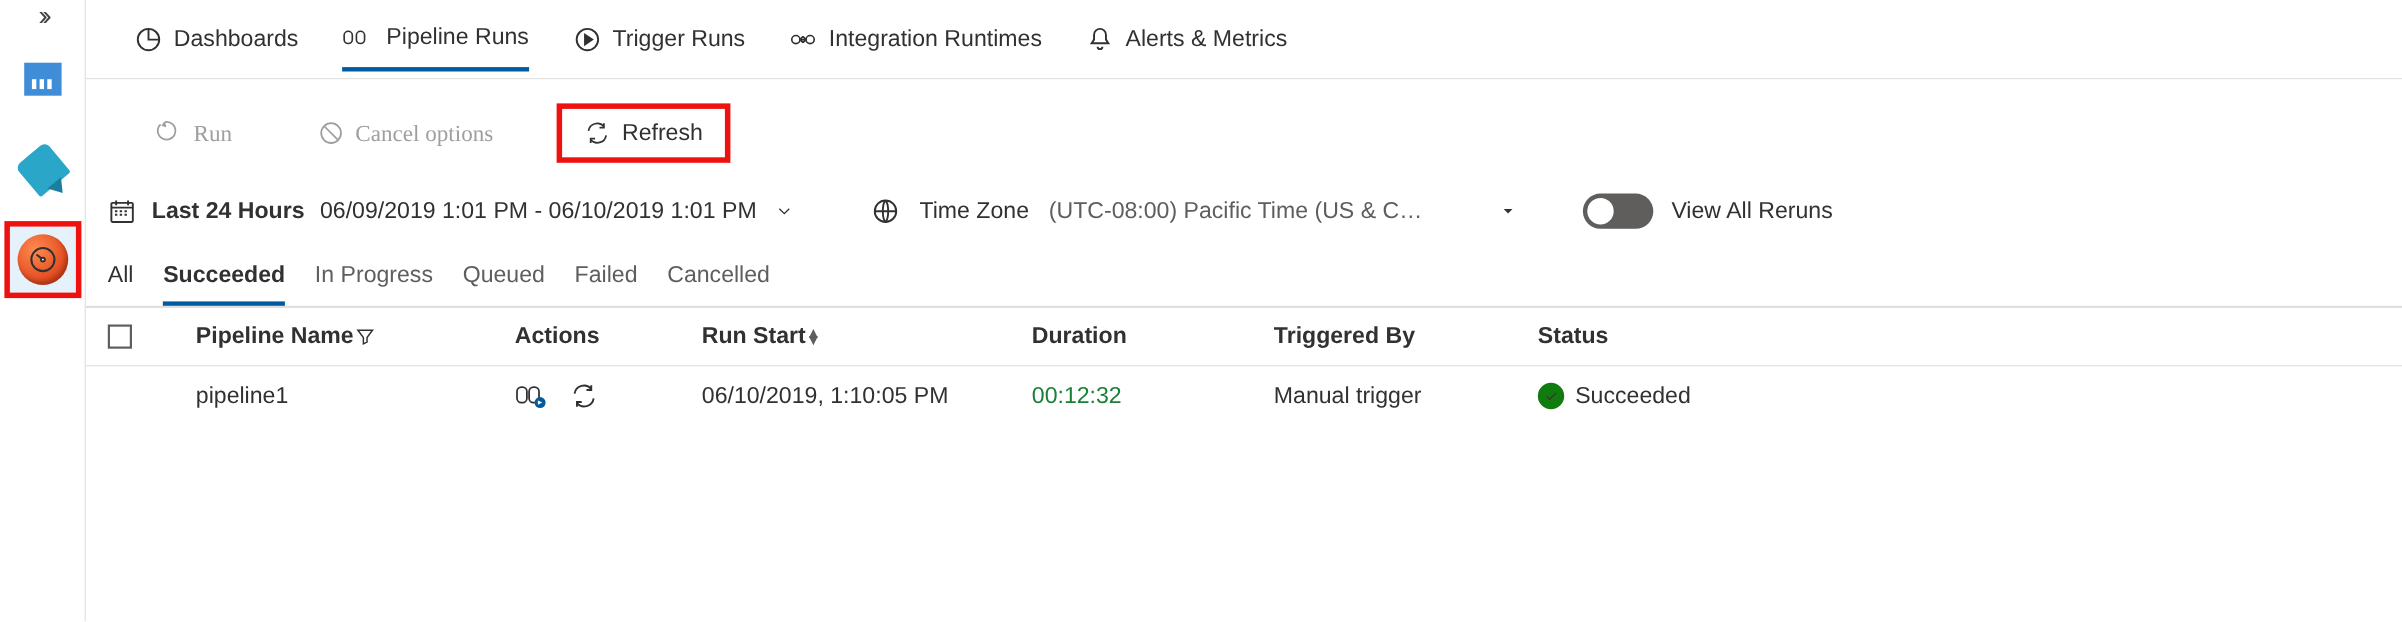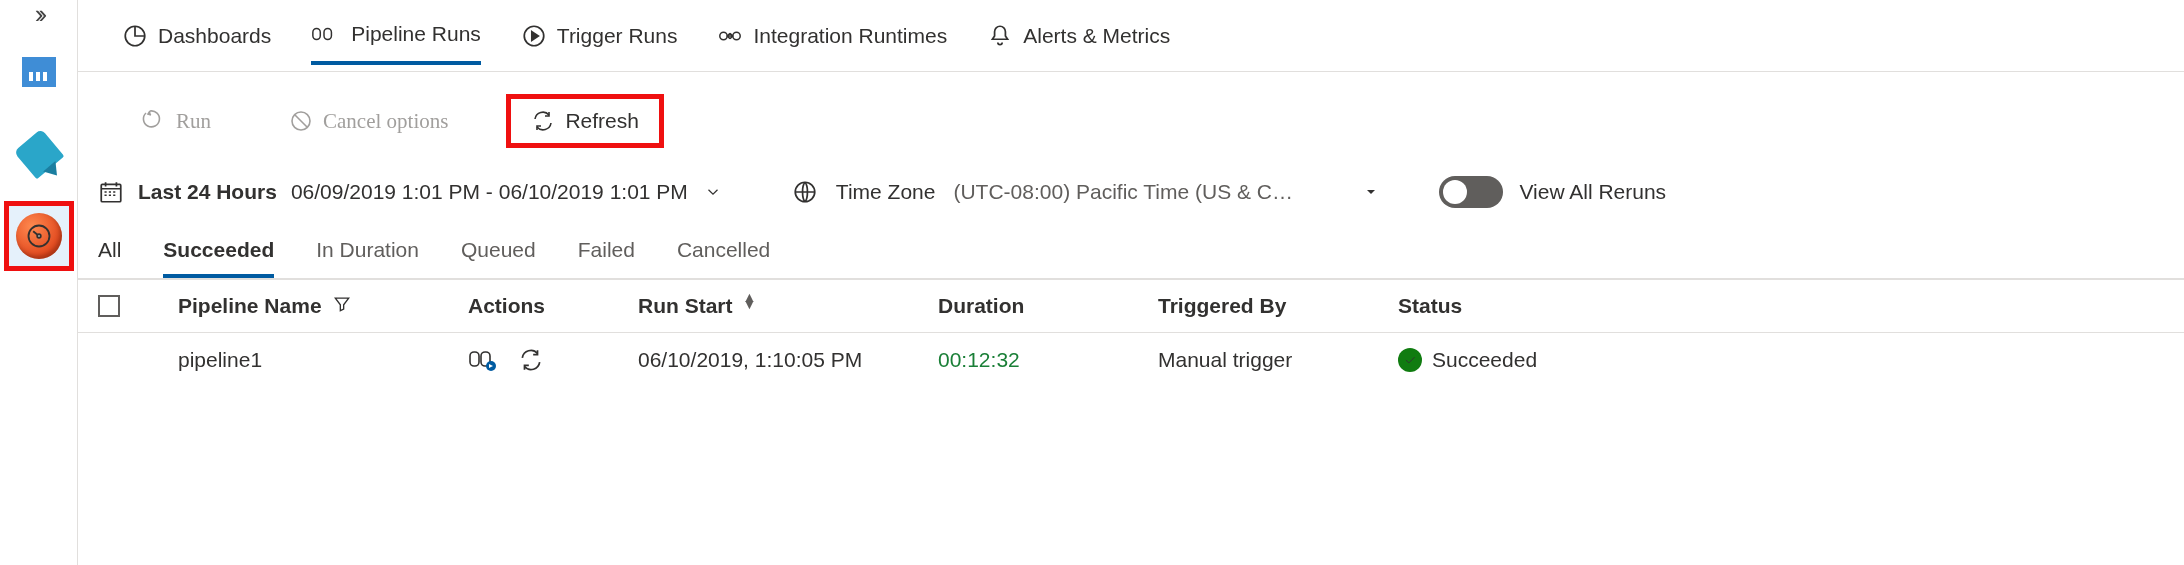--- a/index.html
+++ b/index.html
@@ -149,38 +149,38 @@
   .toggle::after {
     content:"";
     position:absolute; left:4px; top:4px;
     width:24px; height:24px; border-radius:50%;
     background:#fff;
   }
   .toggle-label { margin-left: 16px; white-space: nowrap; }
 
   
   .stabs {
-    display:flex; gap: 42px;
+    display:flex; gap: 27px;
     padding: 8px 0 0 20px;
     border-bottom: 2px solid #e1dfdd;
   }
   .stab { padding-bottom: 12px; cursor:pointer; color:#605e5c; }
   .stab.sel { color:#323130; font-weight:600; border-bottom:4px solid #005ba1; }
   .stab.first { color:#323130; }
 
   
   .thead, .trow {
     display:grid;
     grid-template-columns: 80px 290px 170px 300px 220px 240px 240px;
     align-items:center;
     padding: 14px 0 14px 20px;
   }
   .thead { font-weight:700; border-bottom:1px solid #e1dfdd; }
   .chk { width:22px; height:22px; border:2px solid #605e5c; }
-  .hcell { display:flex; gap:10px; }
+  .hcell { display:flex; align-items:center; }
   .sorter { font-size:14px; color:#605e5c; display:flex; flex-direction:column; line-height:7px;}
   .trow .dur { color:#1a7f37; }
   .status-cell { display:flex; align-items:center; gap:10px; }
   .status-ok {
     width:24px; height:24px; border-radius:50%; background:#107c10;
     display:flex;align-items:center;justify-content:center;
   }
   .status-ok svg { width:14px; height:14px; }
   .act-icons { display:flex; gap:18px; }
   .act-icons svg { width:30px; height:26px; }
@@ -297,21 +297,21 @@
           <path d="M6 9l6 6 6-6" fill="currentColor" stroke="none"></path>
         </svg>
     </div>
     <div class="toggle"></div>
     <span class="toggle-label">View All Reruns</span>
   </div>
 
   <div class="stabs">
     <div class="stab first">All</div>
     <div class="stab sel">Succeeded</div>
-    <div class="stab">In Duration</div>
+    <div class="stab">In Progress</div>
     <div class="stab">Queued</div>
     <div class="stab">Failed</div>
     <div class="stab">Cancelled</div>
   </div>
 
   <div class="thead">
     <div>
         <div class="chk"></div>
       </div>
     <div class="hcell">

